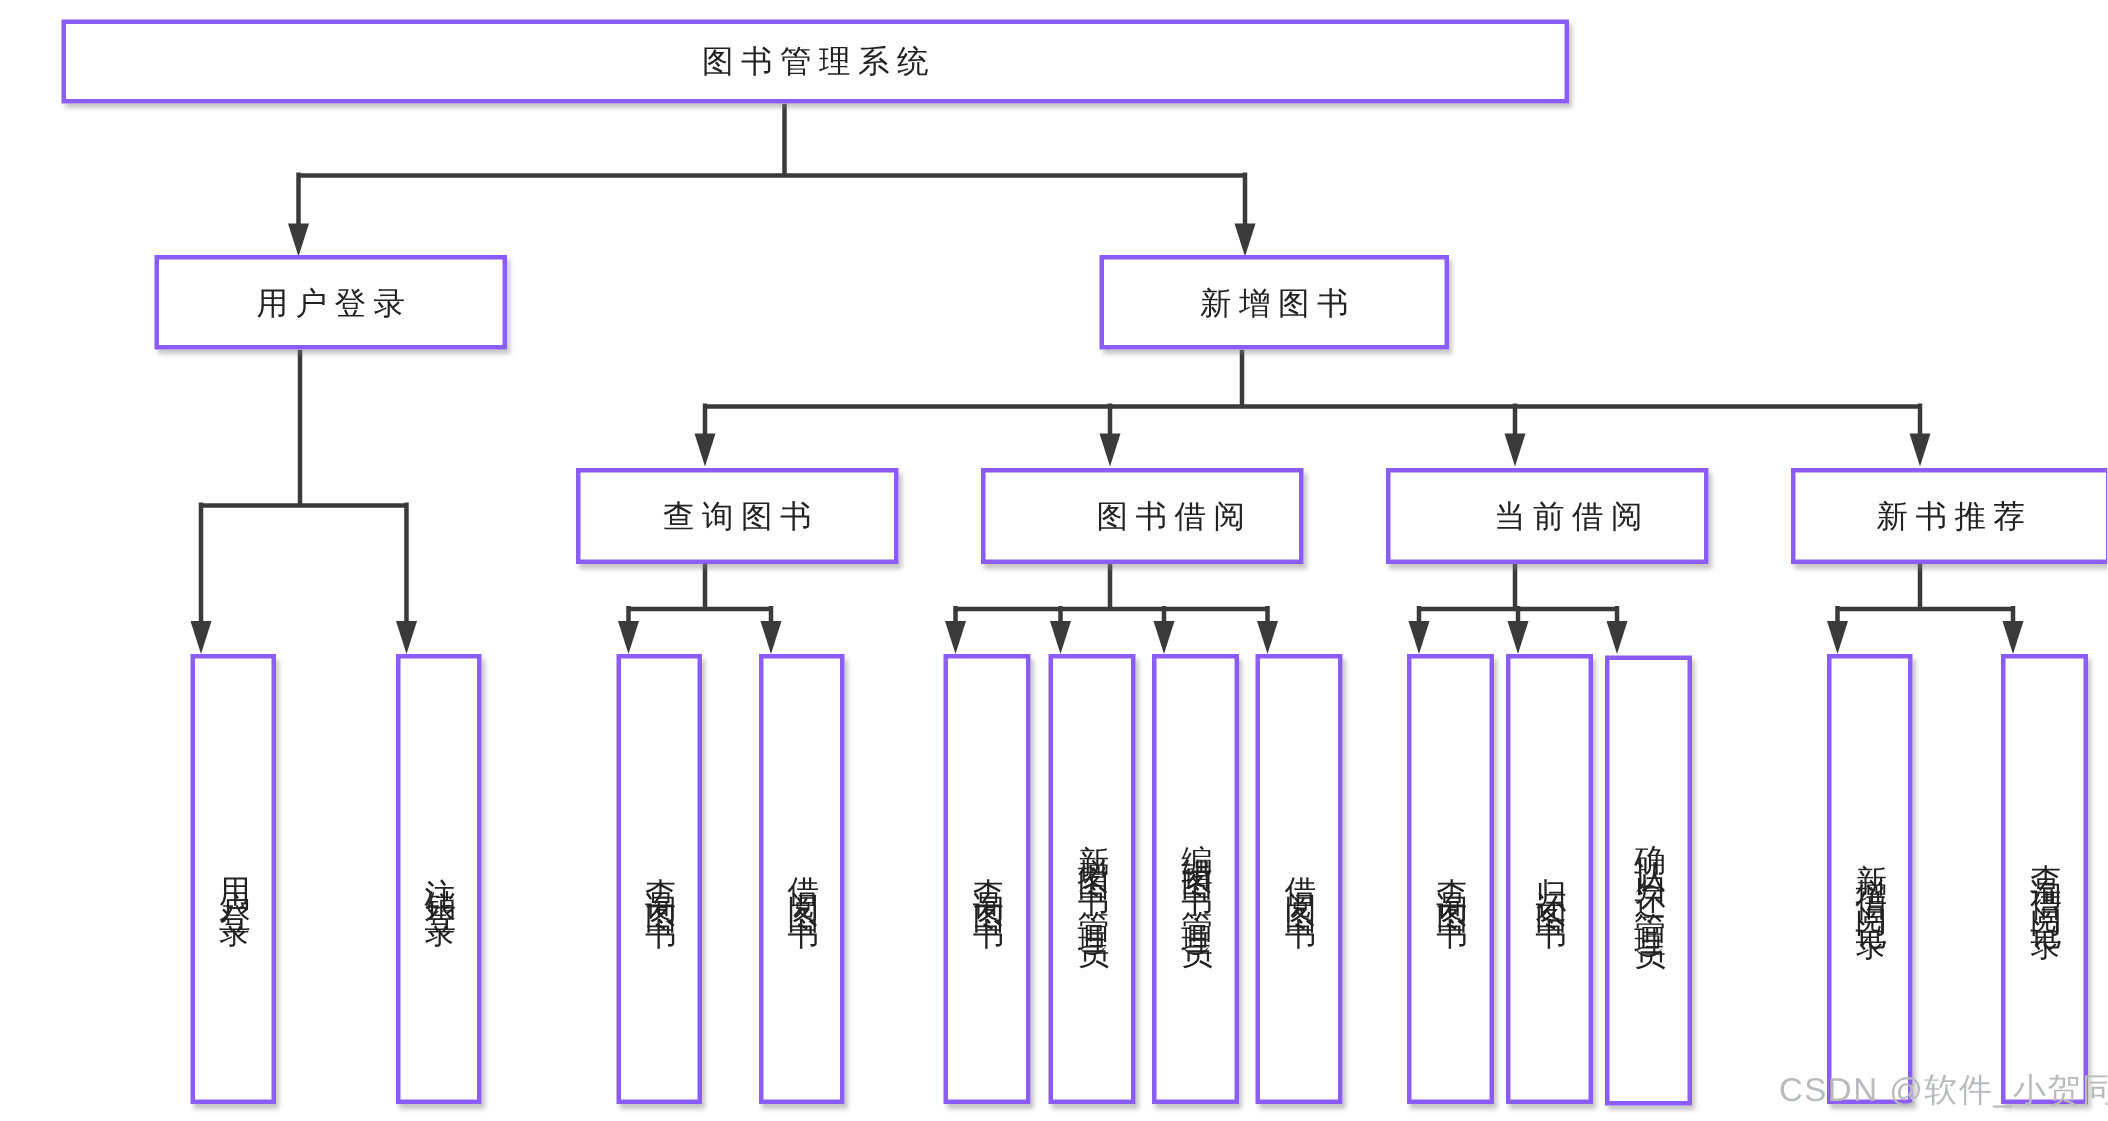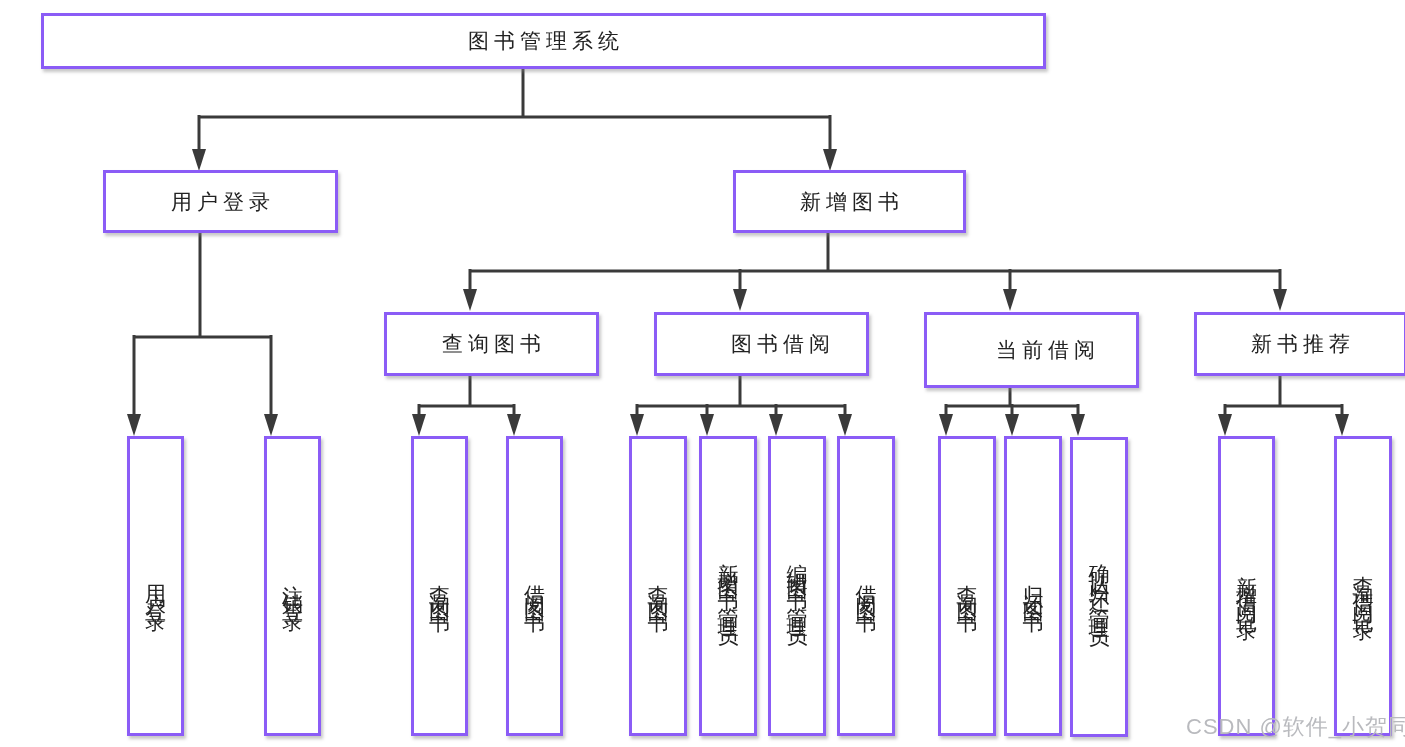--- a/index.html
+++ b/index.html
@@ -142,21 +142,21 @@
   <div class="box" style="left:712px; top:170px; width:233px; height:63px;">
     <span class="lbl">新增图书</span>
   </div>
 
   <div class="box" style="left:363px; top:312px; width:215px; height:64px;">
     <span class="lbl">查询图书</span>
   </div>
   <div class="box" style="left:633px; top:312px; width:215px; height:64px;padding-left:38px;">
     <span class="lbl">图书借阅</span>
   </div>
-  <div class="box" style="left:903px; top:312px; width:215px; height:76px;padding-left:28px;">
+  <div class="box" style="left:903px; top:312px; width:215px; height:64px;padding-left:28px;">
     <span class="lbl">当前借阅</span>
   </div>
   <div class="box" style="left:1173px; top:312px; width:213px; height:64px;">
     <span class="lbl">新书推荐</span>
   </div>
 
   <div class="box leaf" style="left:106px; top:436px; width:57px; height:300px;">
     <span class="lbl">用户登录</span>
   </div>
   <div class="box leaf" style="left:243px; top:436px; width:57px; height:300px;">

